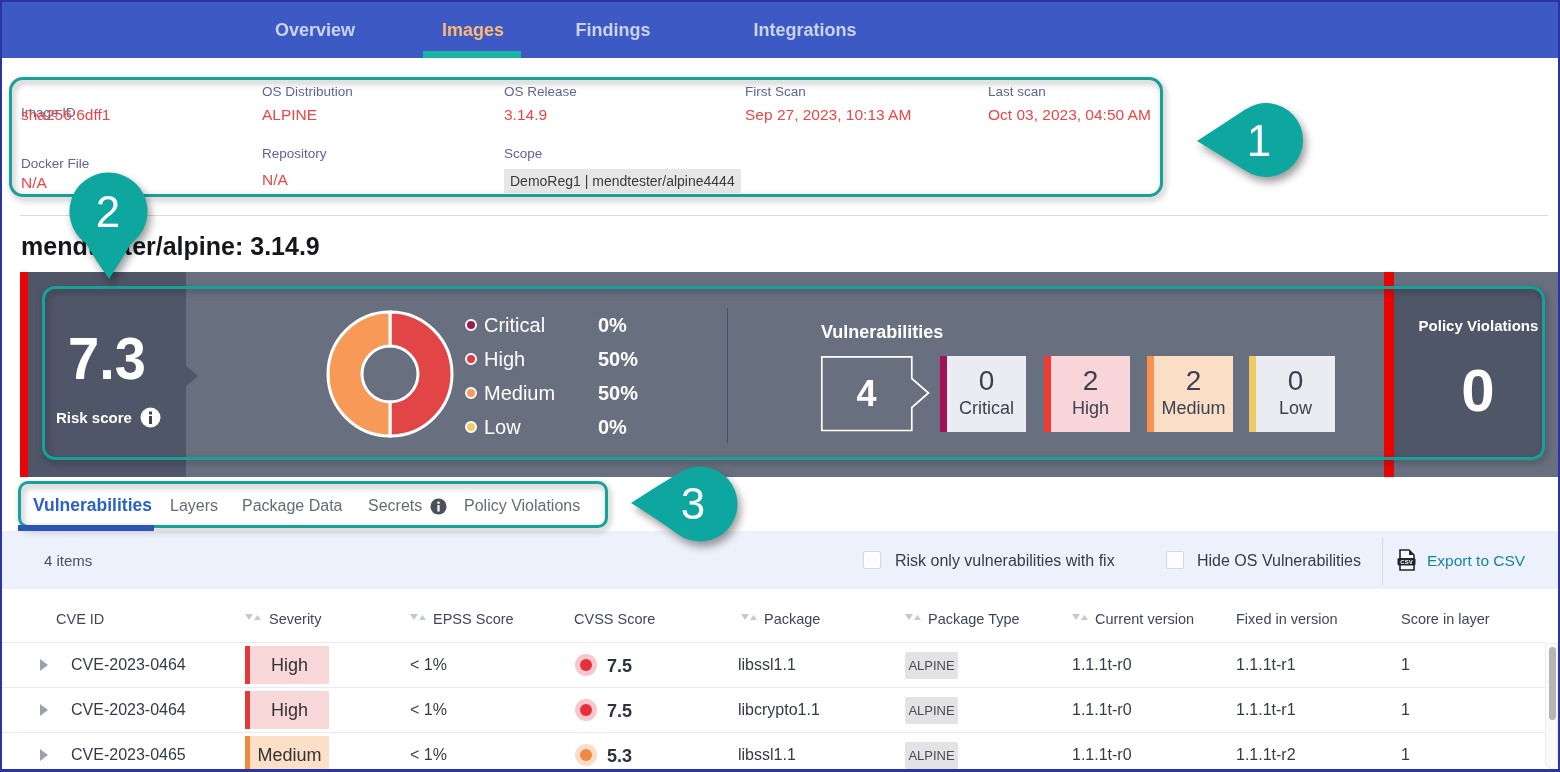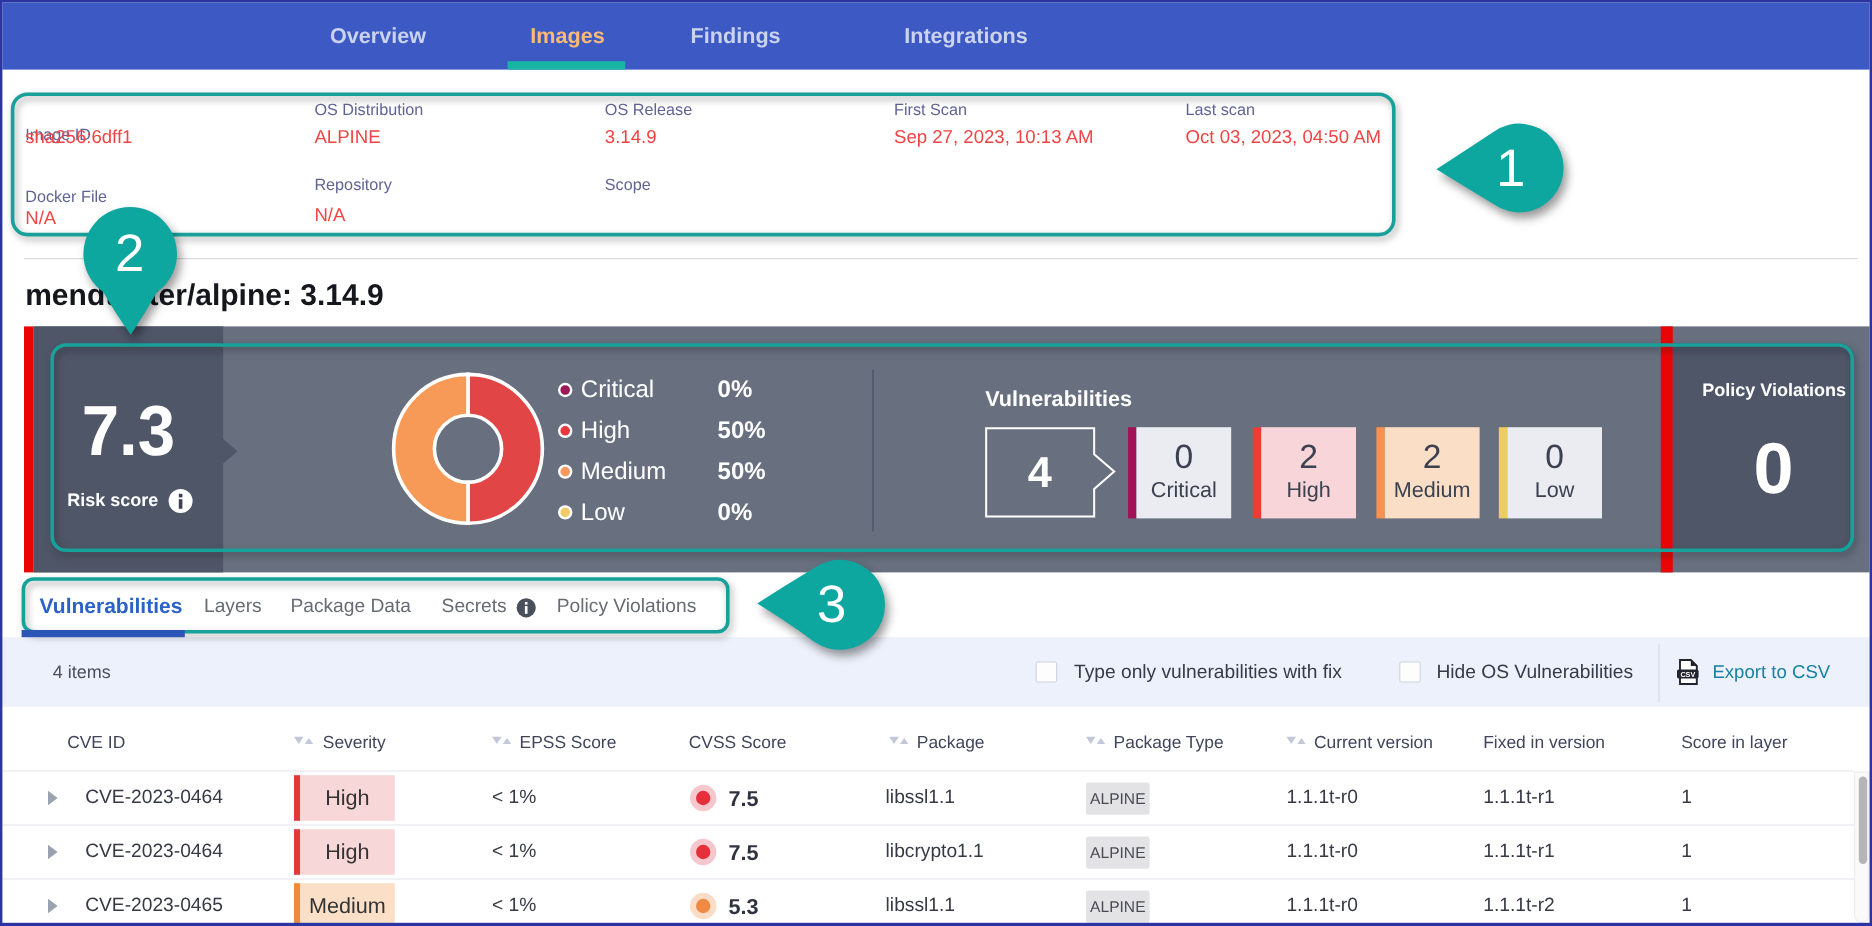--- a/index.html
+++ b/index.html
@@ -96,20 +96,21 @@
   <div class="val" style="left:21px; top:106px;">sha256:6dff1</div>
   <div class="val" style="left:262px; top:106px;">ALPINE</div>
   <div class="val" style="left:504px; top:106px;">3.14.9</div>
   <div class="val" style="left:745px; top:106px;">Sep 27, 2023, 10:13 AM</div>
   <div class="val" style="left:988px; top:106px;">Oct 03, 2023, 04:50 AM</div>
   <div class="lbl" style="left:21px; top:132px;margin-top:24px;">Docker File</div>
   <div class="lbl" style="left:262px; top:146px;">Repository</div>
   <div class="lbl" style="left:504px; top:146px;">Scope</div>
   <div class="val" style="left:21px; top:174px;">N/A</div>
   <div class="val" style="left:262px; top:171px;">N/A</div>
+  <div class="abs" id="scopechip">DemoReg1 | mendtester/alpine4444</div>
   <div class="abs" id="infobox"></div>
 
   <div class="abs" id="hr1"></div>
   <div class="abs" id="title">mendtester/alpine: 3.14.9</div>
 
   <div class="abs" id="panel"></div>
   <div class="abs" id="redL"></div>
   <div class="abs" id="riskbox"></div>
   <div class="abs" id="riskarrow"></div>
   <div class="abs" id="redR"></div>
@@ -202,21 +203,21 @@
   </svg>
   <div class="bnum" style="left:108px; top:212px;">2</div>
   <svg class="balloon" style="left:624px; top:460px;" width="120" height="90" viewBox="0 0 120 90">
     <path d="M54.5 13.3 A37.5 37.5 0 1 1 54.5 74.7 Q30 57 7 43 Q30 28 54.5 13.3 Z" fill="#0da7a0"></path>
   </svg>
   <div class="bnum" style="left:693px; top:504px;">3</div>
 
   <div class="abs" id="itemsbar"></div>
   <div class="abs" style="left:44px; top:552px; font-size:15px; color:#4a4e5e; z-index:2;">4 items</div>
   <div class="cb" style="left:863px;"></div>
-  <div class="cblbl" style="left:895px;">Type only vulnerabilities with fix</div>
+  <div class="cblbl" style="left:895px;">Risk only vulnerabilities with fix</div>
   <div class="cb" style="left:1166px;"></div>
   <div class="cblbl" style="left:1197px;">Hide OS Vulnerabilities</div>
   <div class="abs" id="itemsdiv"></div>
   <svg class="abs" style="left:1397px; top:549px; z-index:2;" width="19" height="22" viewBox="0 0 19 22">
     <path d="M3 1 L12 1 L17 6 L17 21 L3 21 Z" fill="#fff" stroke="#20242e" stroke-width="1.6"></path>
     <path d="M12 1 L12 6 L17 6 Z" fill="#20242e"></path>
     <rect x="0.5" y="9" width="18" height="7.5" rx="1.5" fill="#20242e"></rect>
     <text x="9.5" y="15" font-size="6" font-weight="bold" fill="#fff" text-anchor="middle" font-family="Liberation Sans,sans-serif">CSV</text>
   </svg>
   <div class="abs" id="exportlbl">Export to CSV</div>

